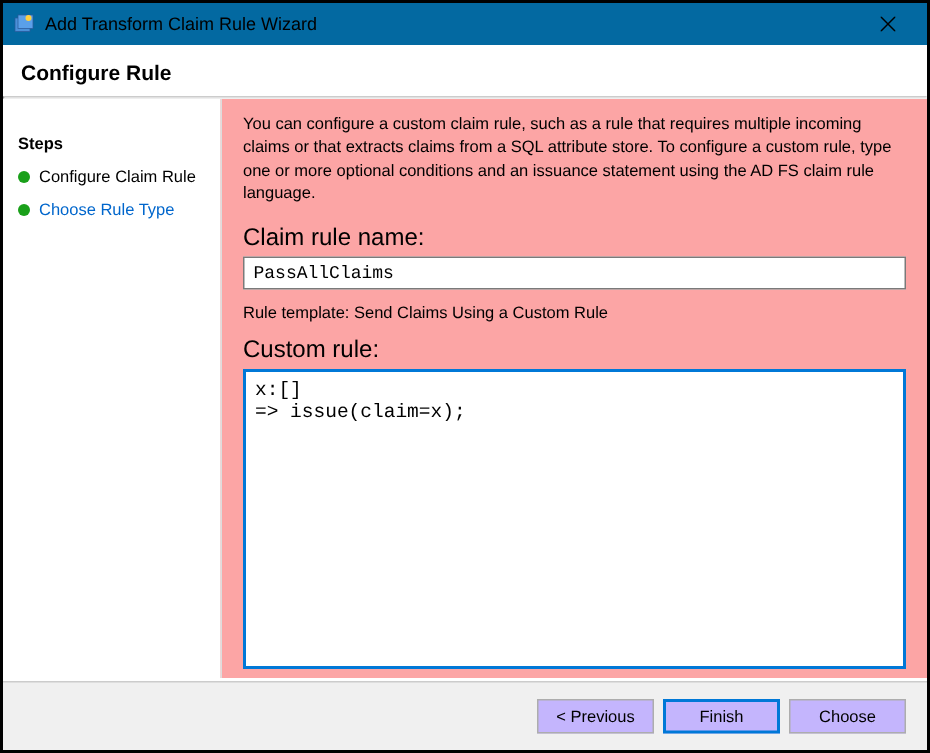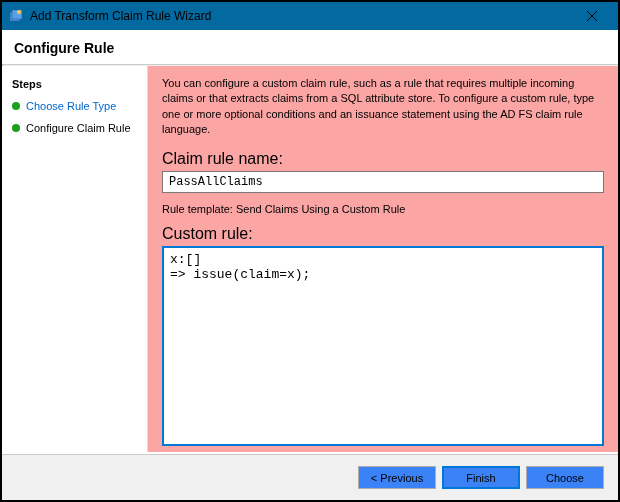--- a/index.html
+++ b/index.html
@@ -5,33 +5,33 @@
     * { box-sizing: border-box; margin: 0; padding: 0; }
     body { font-family: "Segoe UI", Tahoma, sans-serif; font-size: 11px; color: #000; background: #fff; width: 620px; height: 502px; border: 2px solid #000; position: relative; }
     .titlebar { height: 28px; display: flex; align-items: center; padding: 0 6px; background: #0369a1; }
     .titlebar .icon { width: 16px; height: 16px; margin-right: 6px; display: flex; align-items: center; justify-content: center; }
     .titlebar .title { font-size: 12px; flex: 1; }
     .titlebar .close { width: 40px; height: 28px; display: flex; align-items: center; justify-content: center; cursor: pointer; }
     .header { padding: 10px 12px 8px; }
     .header h1 { font-size: 14px; font-weight: bold; }
     .divider { border-top: 1px solid #ccc; margin: 0; }
     .content { display: flex; height: calc(100% - 28px - 38px - 46px); }
-    .sidebar { width: 145px; padding: 12px 10px; background: #fff; }
+    .sidebar { width: 145px; padding: 24px 10px; background: #fff; }
     .sidebar .section-label { font-weight: bold; font-size: 11px; margin-bottom: 8px; display: block; }
     .step { display: flex; align-items: center; margin-bottom: 6px; font-size: 11px; padding: 2px 0; }
     .step .bullet { width: 8px; height: 8px; border-radius: 50%; background: #1aa01a; margin-right: 6px; flex-shrink: 0; }
     .step.active { color: #0066cc; }
     .main { flex: 1; background: #fca5a5; padding: 10px 14px; border-left: 1px solid #ddd; }
     .instructions { font-size: 11px; margin-bottom: 12px; line-height: 1.4; }
     .field-label { font-size: 16px; margin-bottom: 3px; display: block; }
     .text-input { width: 100%; border: 1px solid #7a7a7a; padding: 3px 6px; font-family: Liberation Mono, monospace; font-size: 12px; background: #fff; margin-bottom: 10px; height: 22px; }
     .template-line { font-size: 11px; margin-bottom: 10px; }
     .custom-rule-box { width: 100%; height: 200px; border: 2px solid #0078d7; background: #fff; font-family: "Courier New", monospace; font-size: 13px; padding: 4px 6px; resize: none; overflow-y: scroll; white-space: pre; }
     .footer { position: absolute; bottom: 0; left: 0; right: 0; height: 46px; background: #f0f0f0; border-top: 1px solid #ccc; display: flex; align-items: center; justify-content: flex-end; padding: 0 14px; gap: 6px; }
-    .btn { min-width: 78px; height: 23px; border: 1px solid #adadad; background: #3b82f6; font-family: inherit; font-size: 11px; cursor: pointer; padding: 0 10px; }
+    .btn { min-width: 78px; height: 23px; border: 1px solid #adadad; background: #c4b5fd; font-family: inherit; font-size: 11px; cursor: pointer; padding: 0 10px; }
     .btn.default { border: 2px solid #0078d7; }
     .btn:disabled { color: #999; cursor: default; background: #e1e1e1; border-color: #adadad; }
   </style>
 </head>
 <body>
 
 <div class="titlebar">
   <span class="icon">
     <svg width="16" height="16" viewBox="0 0 16 16">
       <rect x="2" y="4" width="10" height="9" fill="#4a90d9" stroke="#2a5a9a" stroke-width="0.5"></rect>
@@ -49,27 +49,27 @@
 </div>
 
 <div class="header">
   <h1>Configure Rule</h1>
 </div>
 <hr class="divider">
 
 <div class="content">
   <div class="sidebar">
     <span class="section-label">Steps</span>
+    <div class="step">
+      <span class="bullet"></span>
+      <span>Configure Claim Rule</span>
+    </div>
     <div class="step active">
       <span class="bullet"></span>
       <span>Choose Rule Type</span>
-    </div>
-    <div class="step">
-      <span class="bullet"></span>
-      <span>Configure Claim Rule</span>
     </div>
   </div>
 
   <div class="main">
     <p class="instructions">You can configure a custom claim rule, such as a rule that requires multiple incoming claims or that extracts claims from a SQL attribute store. To configure a custom rule, type one or more optional conditions and an issuance statement using the AD FS claim rule language.</p>
 
     <label class="field-label">Claim rule name:</label>
     <input type="text" class="text-input" value="PassAllClaims" style="">
 
     <p class="template-line">Rule template: Send Claims Using a Custom Rule</p>

